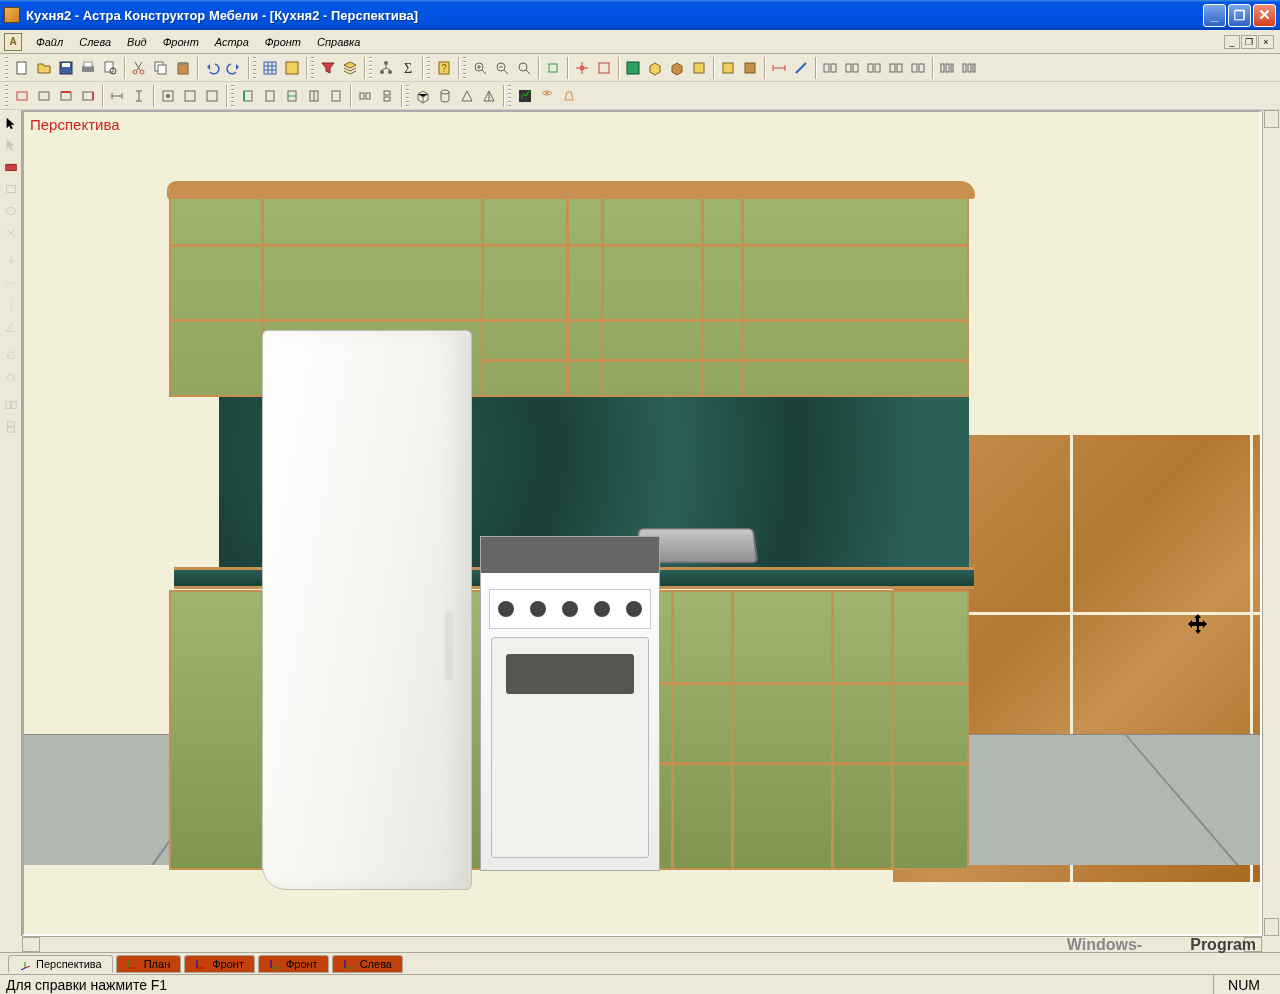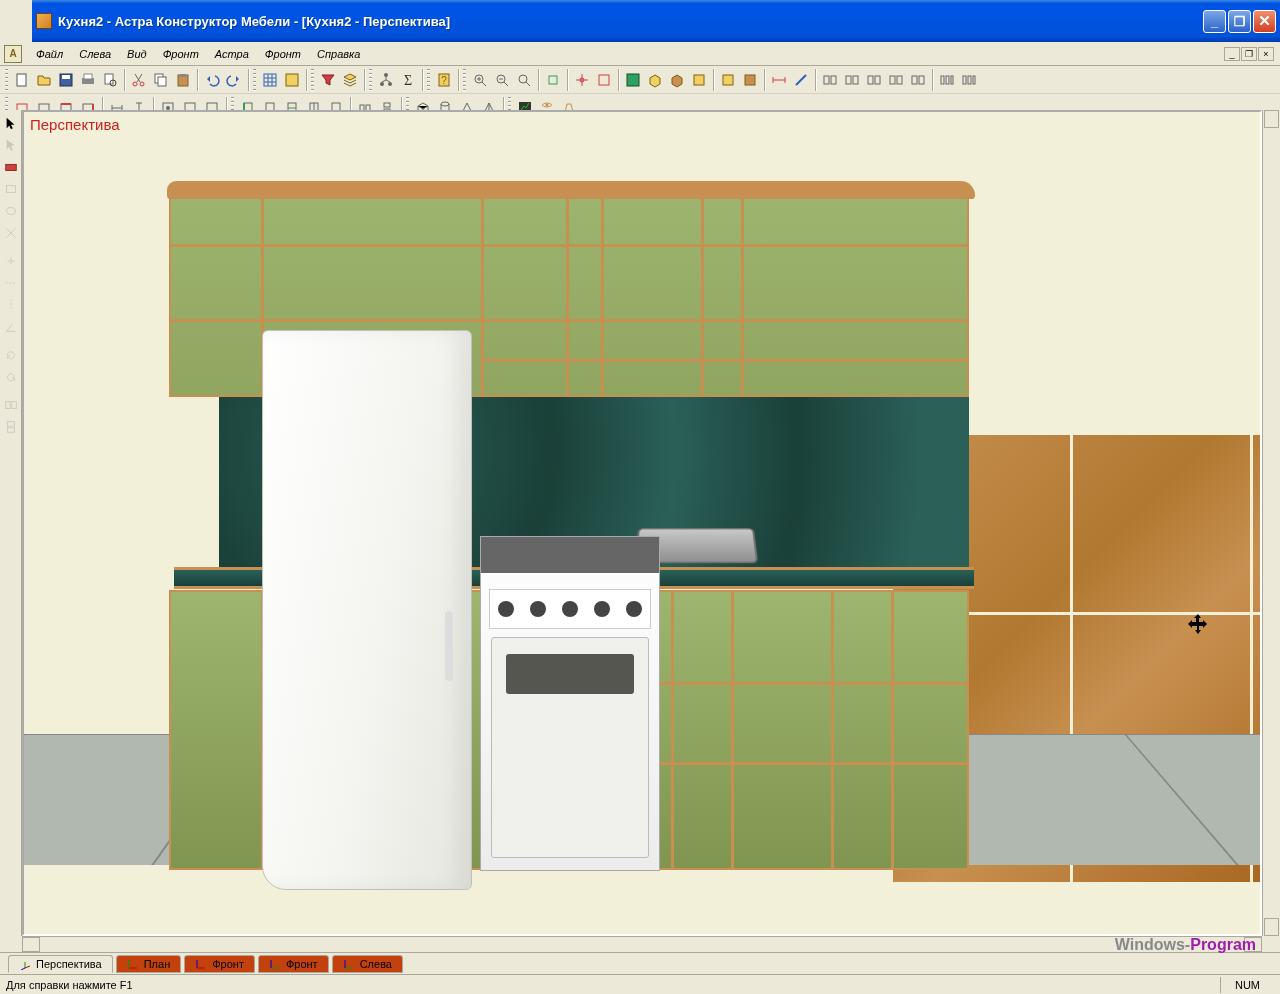--- a/index.html
+++ b/index.html
@@ -6,29 +6,28 @@
 body {
   font-family: Tahoma, Arial, sans-serif;
   font-size: 11px;
   background: #ece9d8;
   width: 1280px;
   height: 994px;
   overflow: hidden;
   position: relative;
 }
 .titlebar {
-  height: 42px;
+  height: 30px;
   background: linear-gradient(to bottom, #3c8cde 0%, #0054e3 8%, #0054e3 40%, #0050d8 88%, #003bb0 100%);
   display: flex;
   align-items: center;
   padding: 0 4px;
   color: white;
   font-weight: bold;
   font-size: 13px;
-  margin-left: 32px;
 }
 .titlebar-icon {
   width: 16px; height: 16px;
   background: linear-gradient(135deg,#f0b050,#d08020);
   margin-right: 6px;
   border: 1px solid #704010;
 }
 .titlebar-text { flex: 1; text-shadow: 1px 1px 0 rgba(0,0,0,.3); }
 .titlebar-btns { display: flex; gap: 2px; }
 .tbtn {
@@ -179,30 +178,30 @@
 .tab.active { background: #ece9d8; border-bottom-color: #ece9d8; }
 .tab-icon { display:inline-flex; }
 .statusbar {
   position: absolute;
   bottom: 0; left: 0; right: 0;
   height: 20px;
   background: #ece9d8;
   border-top: 1px solid #aca899;
   display: flex; align-items: center;
   padding: 0 6px;
-  font-size: 11px;
+  font-size: 14px;
 }
 .statusbar .spacer{flex:1;}
 .watermark {
   position: absolute;
   right: 24px; bottom: 40px;
   font-size: 16px; font-weight: bold;
   color: #888;
 }
-.watermark .p2 { color: #a21caf; }
+.watermark .p2 { color: #404040; margin-left: 48px; }
 .kitchen-scene {
   position: absolute;
   left: 0; top: 0; right: 0; bottom: 0;
 }
 .tiles {
   position:absolute;
   background:
     linear-gradient(#f2f0d8 3px,transparent 3px) 0 0/180px 180px,
     linear-gradient(90deg,#f2f0d8 3px,transparent 3px) 0 0/180px 180px,
     linear-gradient(135deg,#c89050 0%,#b07830 40%,#c89050 60%,#a86820 100%);

